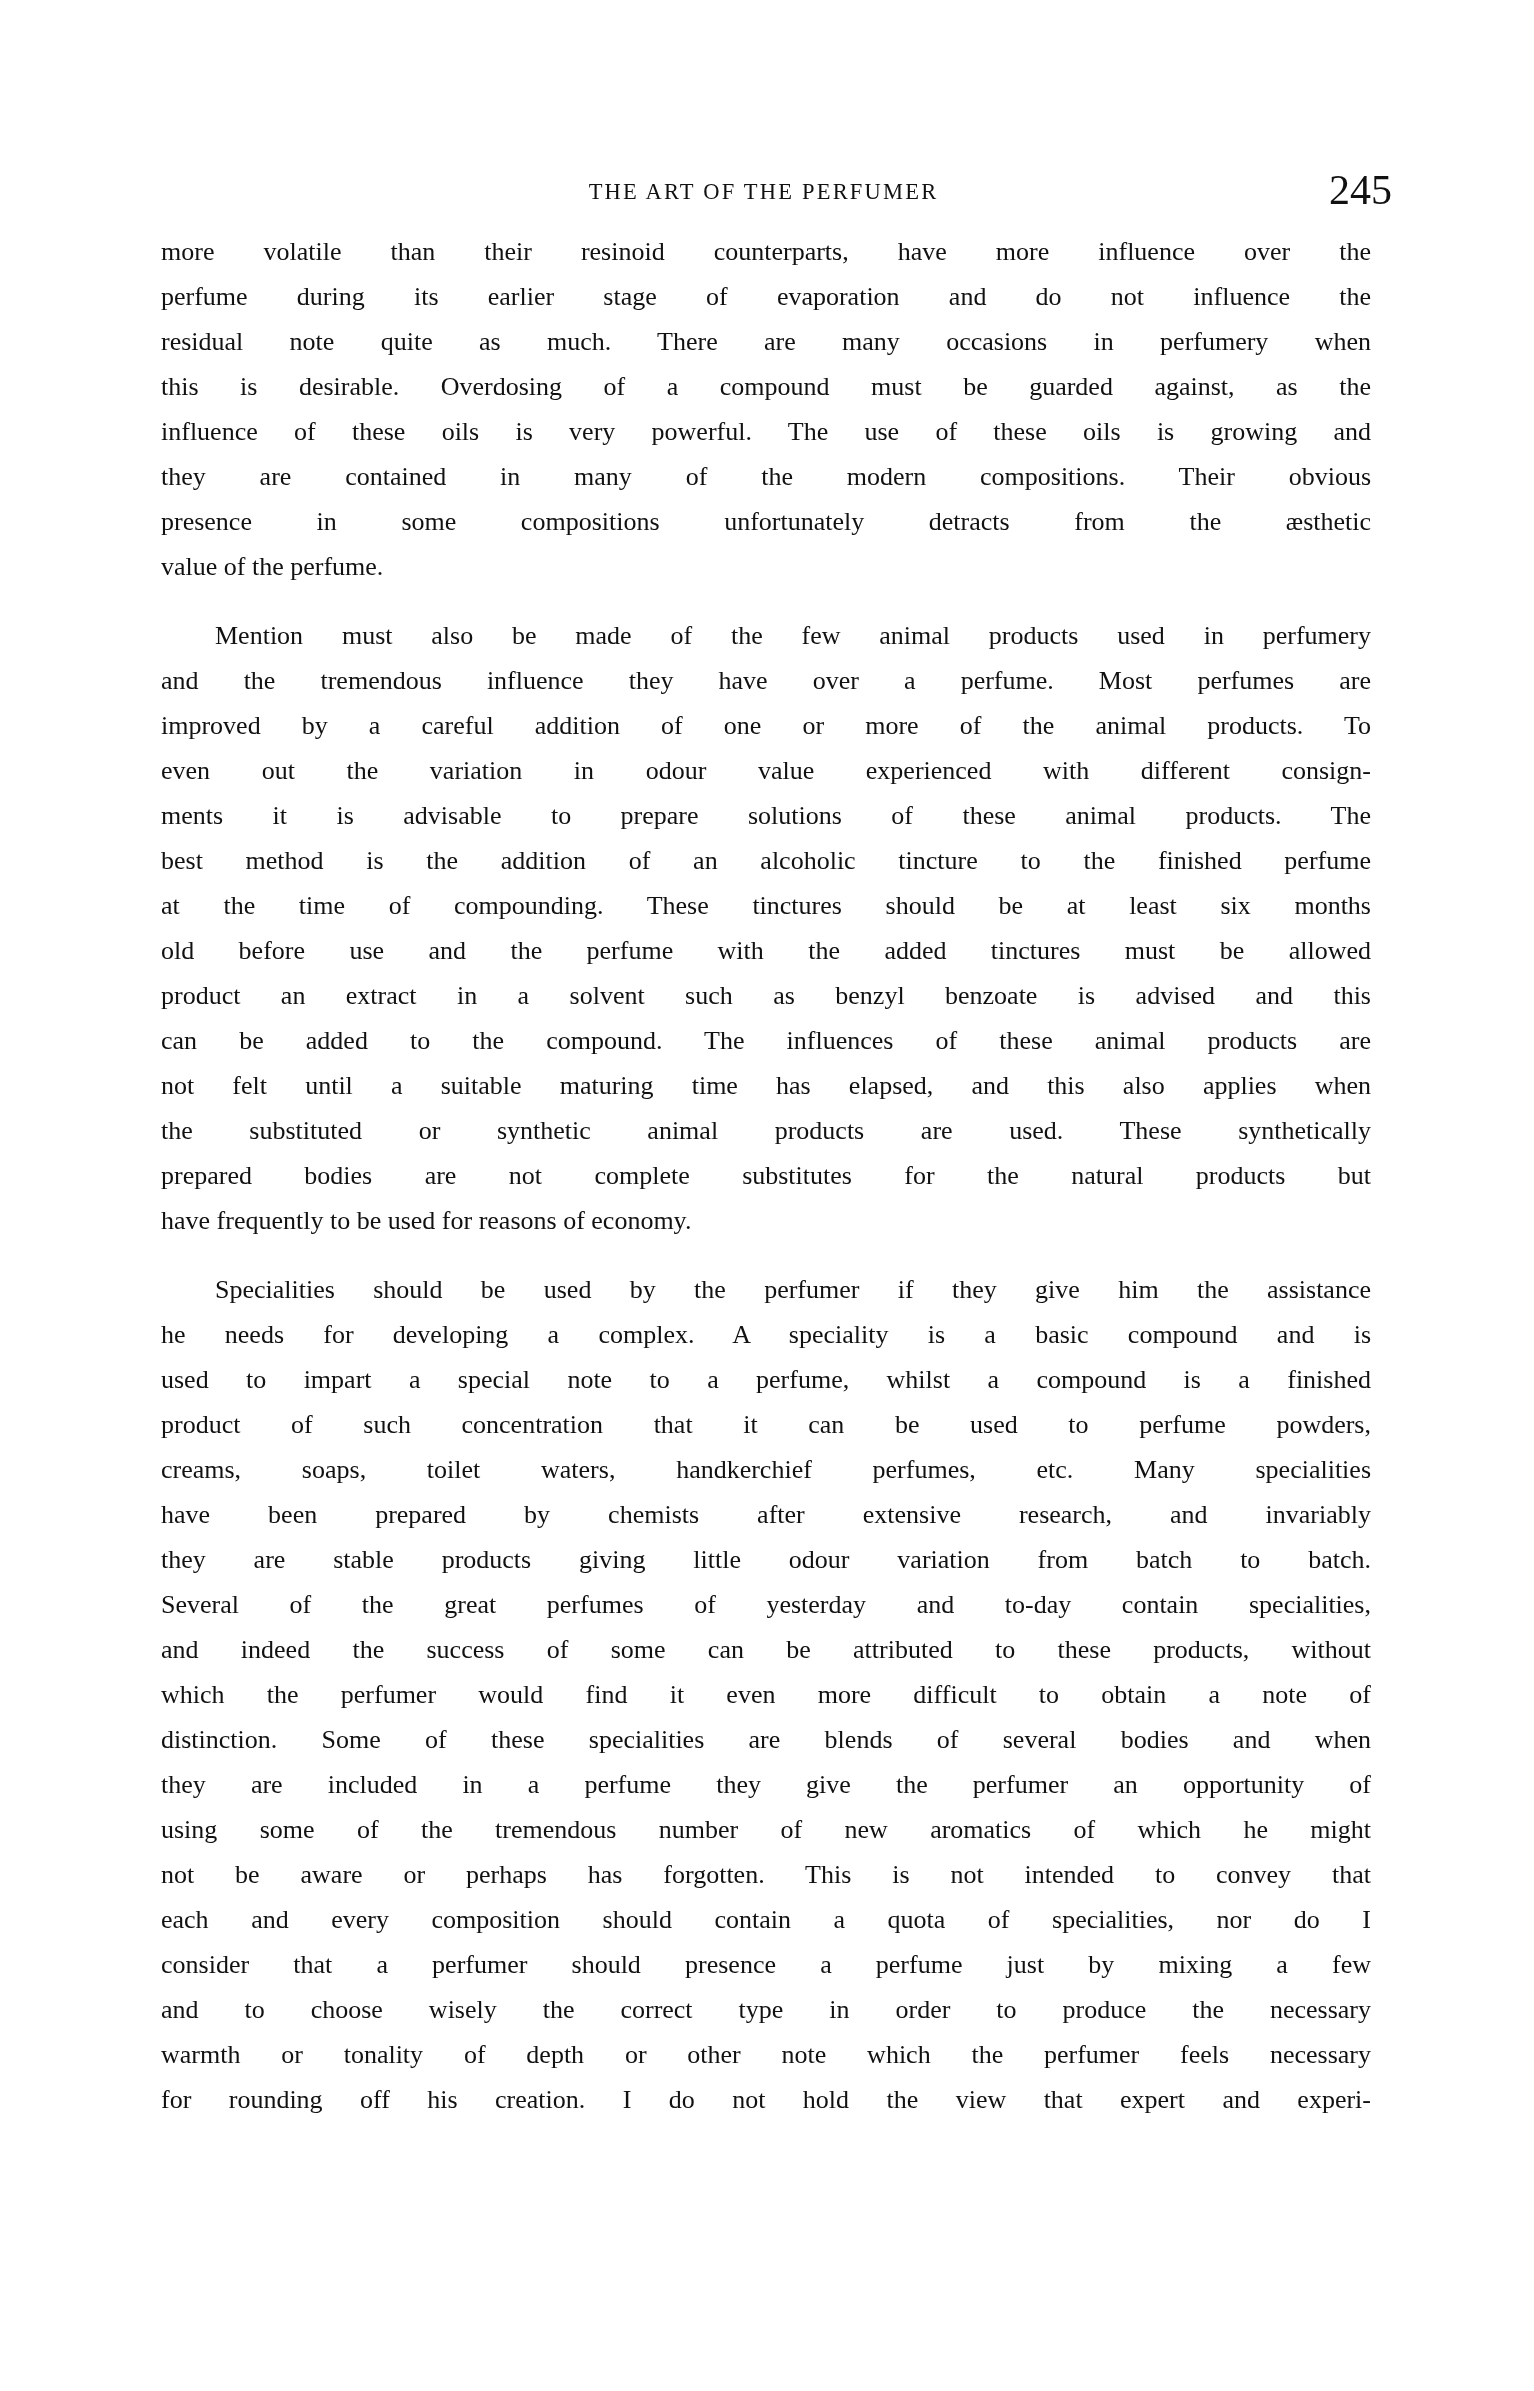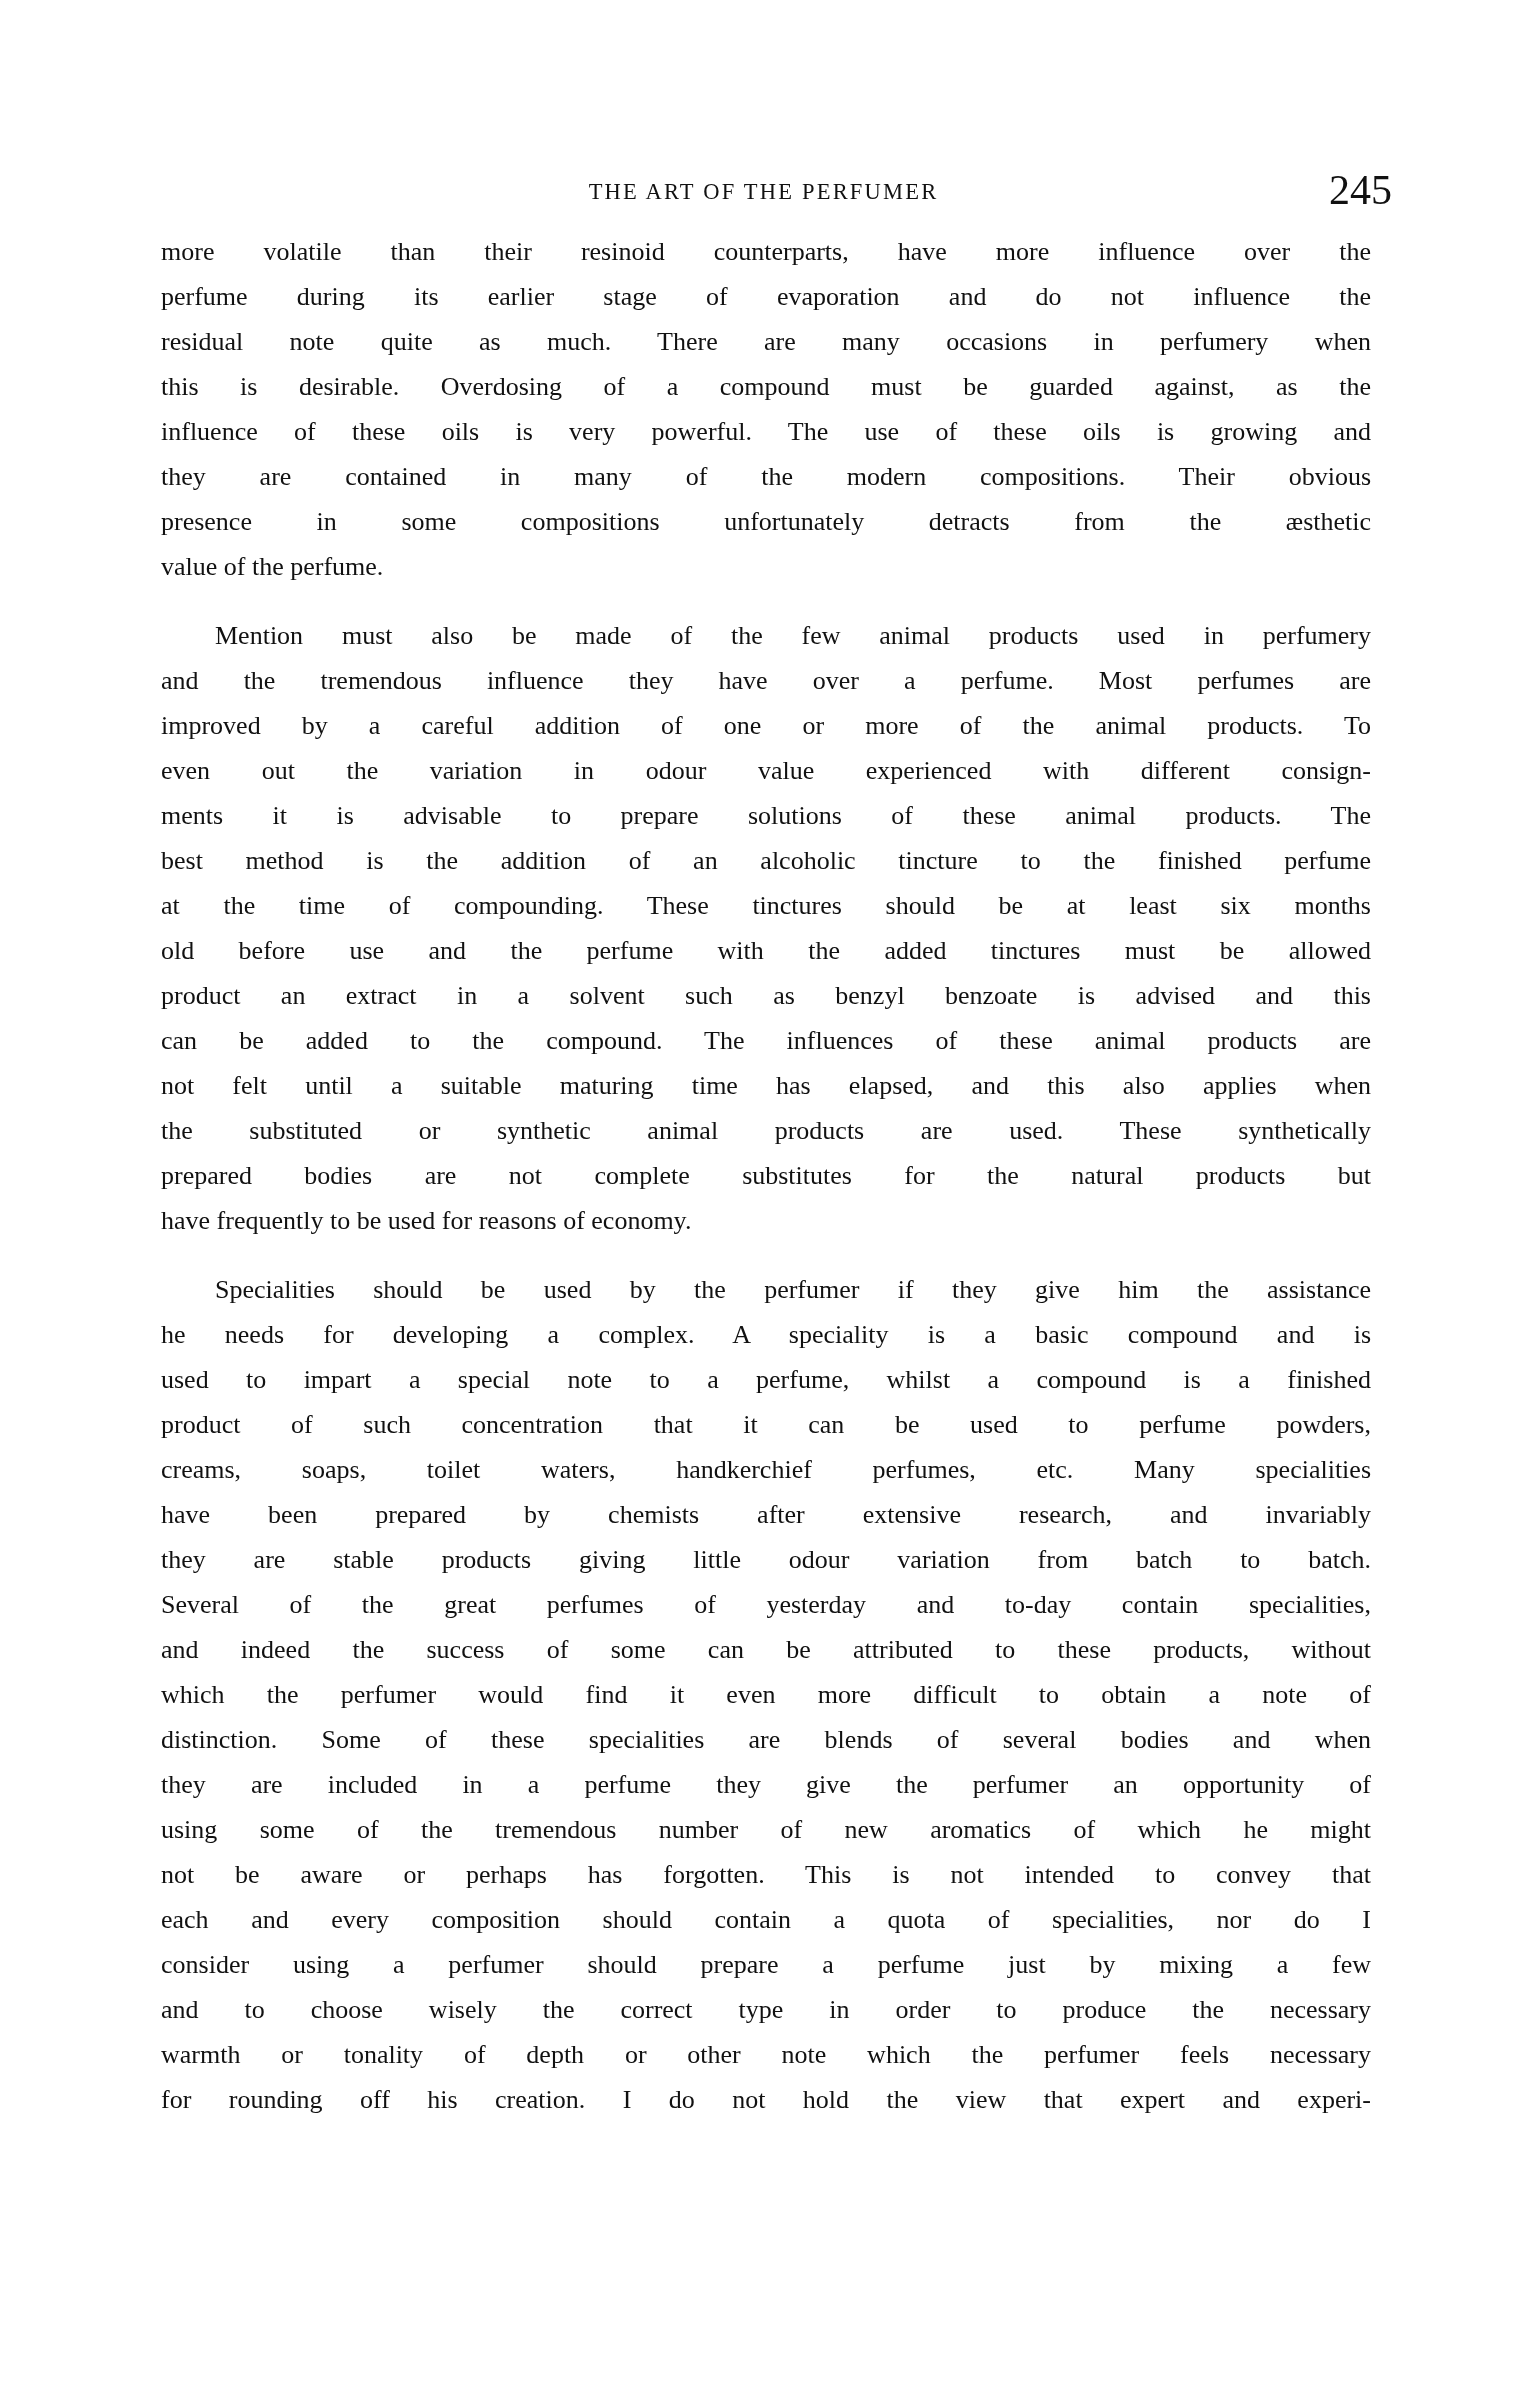--- a/index.html
+++ b/index.html
@@ -117,20 +117,20 @@
     <span class="line">have been prepared by chemists after extensive research, and invariably</span>
     <span class="line">they are stable products giving little odour variation from batch to batch.</span>
     <span class="line">Several of the great perfumes of yesterday and to-day contain specialities,</span>
     <span class="line">and indeed the success of some can be attributed to these products, without</span>
     <span class="line">which the perfumer would find it even more difficult to obtain a note of</span>
     <span class="line">distinction. Some of these specialities are blends of several bodies and when</span>
     <span class="line">they are included in a perfume they give the perfumer an opportunity of</span>
     <span class="line">using some of the tremendous number of new aromatics of which he might</span>
     <span class="line">not be aware or perhaps has forgotten. This is not intended to convey that</span>
     <span class="line">each and every composition should contain a quota of specialities, nor do I</span>
-    <span class="line">consider using a perfumer should prepare a perfume just by mixing a few</span>
+    <span class="line">consider that a perfumer should presence a perfume just by mixing a few</span>
     <span class="line">and to choose wisely the correct type in order to produce the necessary</span>
     <span class="line">warmth or tonality of depth or other note which the perfumer feels necessary</span>
     <span class="line">for rounding off his creation. I do not hold the view that expert and experi-</span>
   </div>
 
 </div>
 
 
 </body></html>

